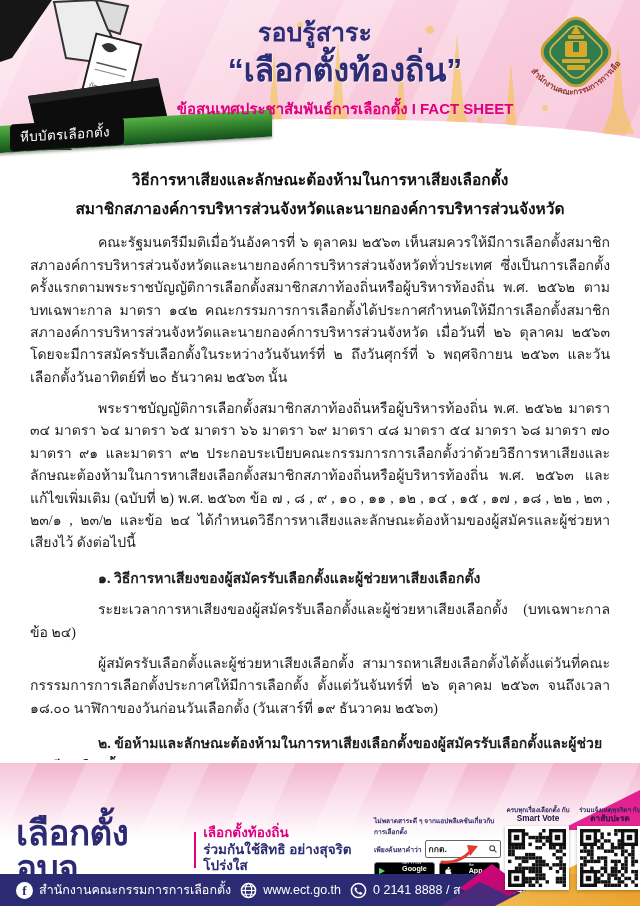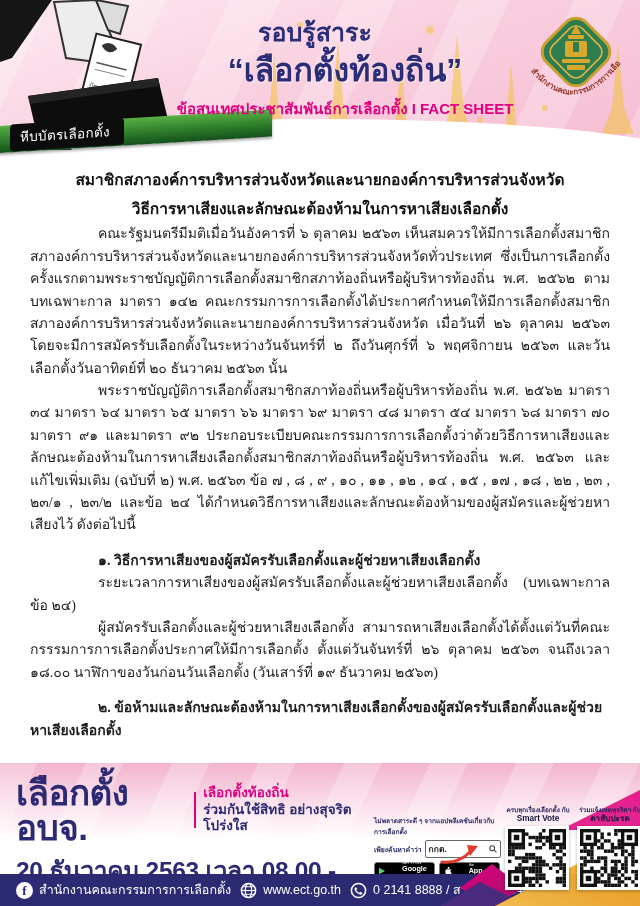--- a/index.html
+++ b/index.html
@@ -41,33 +41,33 @@
   .subtitle { color:#e0007f; font-size:15px; font-weight:bold; margin-top:8px; }
   .ect-logo { position:absolute; top:12px; right:14px; }
 
   
   .doc {
     position:absolute; top:166px; left:30px; width:580px; height:594px;
     overflow:hidden; color:#1e1e1e;
     font-family:"Liberation Serif", serif;
   }
   .doc-title { text-align:center; font-weight:bold; font-size:15.5px; line-height:1.85; color:#111; }
-  .para { font-size:14px; line-height:1.6; text-align:justify; text-indent:68px; }
+  .para { margin-top:9px; font-size:14px; line-height:1.6; text-align:justify; text-indent:68px; }
   .para.first { }
   .para.heading { font-weight:bold; margin-top:13px; text-align:left; }
 
   
   .footer {
     position:absolute; top:763px; left:0; width:640px; height:112px;
     background:
       repeating-linear-gradient(115deg, rgba(255,255,255,.25) 0 34px, rgba(255,255,255,0) 34px 78px),
       linear-gradient(180deg,#f2b3cc 0%,#f9d6e5 30%,#ffffff 68%,#ffffff 100%);
   }
   .f-left { position:absolute; left:16px; top:12px; width:356px; }
-  .f-row1 { display:flex; align-items:center; }
+  .f-row1 { display:flex; align-items:center;margin-top:40px; }
   .f-big { color:#2b2a72; font-size:35px; font-weight:bold; line-height:1; letter-spacing:-.5px; }
   .f-div { width:2.5px; height:36px; background:#e0007f; margin:0 7px 0 9px; }
   .f-tag1 { color:#e0007f; font-size:13.5px; font-weight:bold; line-height:1.25; }
   .f-tag2 { color:#2b2a72; font-size:13.5px; font-weight:bold; line-height:1.25; }
   .f-date { color:#2b2a72; font-size:24.5px; font-weight:bold; margin-top:6px; letter-spacing:-.3px; }
 
   .f-mid { position:absolute; left:374px; top:52px; width:130px; }
   .promo-line { font-size:6.6px; color:#30306a; font-weight:bold; }
   .search-row { display:flex; align-items:center; margin-top:3px; }
   .search-label { font-size:6.8px; color:#30306a; font-weight:bold; }
@@ -170,22 +170,22 @@
           <path id="arcpath" d="M6 56 Q 52 112 100 50" fill="none"></path>
         </defs>
       <text font-size="8" fill="#8f3226" font-weight="bold">
         <textPath href="#arcpath" startOffset="4">สำนักงานคณะกรรมการการเลือกตั้ง</textPath>
       </text>
     </svg>
   </div>
 
   <div class="doc">
     <div class="doc-title">
+      <div>วิธีการหาเสียงและลักษณะต้องห้ามในการหาเสียงเลือกตั้ง</div>
       <div>สมาชิกสภาองค์การบริหารส่วนจังหวัดและนายกองค์การบริหารส่วนจังหวัด</div>
-      <div>วิธีการหาเสียงและลักษณะต้องห้ามในการหาเสียงเลือกตั้ง</div>
     </div>
     <p class="para first">คณะรัฐมนตรีมีมติเมื่อวันอังคารที่ ๖ ตุลาคม ๒๕๖๓ เห็นสมควรให้มีการเลือกตั้งสมาชิกสภาองค์การบริหารส่วนจังหวัดและนายกองค์การบริหารส่วนจังหวัดทั่วประเทศ ซึ่งเป็นการเลือกตั้งครั้งแรกตามพระราชบัญญัติการเลือกตั้งสมาชิกสภาท้องถิ่นหรือผู้บริหารท้องถิ่น พ.ศ. ๒๕๖๒ ตามบทเฉพาะกาล มาตรา ๑๔๒ คณะกรรมการการเลือกตั้งได้ประกาศกำหนดให้มีการเลือกตั้งสมาชิกสภาองค์การบริหารส่วนจังหวัดและนายกองค์การบริหารส่วนจังหวัด เมื่อวันที่ ๒๖ ตุลาคม ๒๕๖๓ โดยจะมีการสมัครรับเลือกตั้งในระหว่างวันจันทร์ที่ ๒ ถึงวันศุกร์ที่ ๖ พฤศจิกายน ๒๕๖๓ และวันเลือกตั้งวันอาทิตย์ที่ ๒๐ ธันวาคม ๒๕๖๓ นั้น</p>
     <p class="para">พระราชบัญญัติการเลือกตั้งสมาชิกสภาท้องถิ่นหรือผู้บริหารท้องถิ่น พ.ศ. ๒๕๖๒ มาตรา ๓๔ มาตรา ๖๔ มาตรา ๖๕ มาตรา ๖๖ มาตรา ๖๙ มาตรา ๔๘ มาตรา ๕๔ มาตรา ๖๘ มาตรา ๗๐ มาตรา ๙๑ และมาตรา ๙๒ ประกอบระเบียบคณะกรรมการการเลือกตั้งว่าด้วยวิธีการหาเสียงและลักษณะต้องห้ามในการหาเสียงเลือกตั้งสมาชิกสภาท้องถิ่นหรือผู้บริหารท้องถิ่น พ.ศ. ๒๕๖๓ และแก้ไขเพิ่มเติม (ฉบับที่ ๒) พ.ศ. ๒๕๖๓ ข้อ ๗ , ๘ , ๙ , ๑๐ , ๑๑ , ๑๒ , ๑๔ , ๑๕ , ๑๗ , ๑๘ , ๒๒ , ๒๓ , ๒๓/๑ , ๒๓/๒ และข้อ ๒๔ ได้กำหนดวิธีการหาเสียงและลักษณะต้องห้ามของผู้สมัครและผู้ช่วยหาเสียงไว้ ดังต่อไปนี้</p>
     <p class="para heading">๑. วิธีการหาเสียงของผู้สมัครรับเลือกตั้งและผู้ช่วยหาเสียงเลือกตั้ง</p>
     <p class="para">ระยะเวลาการหาเสียงของผู้สมัครรับเลือกตั้งและผู้ช่วยหาเสียงเลือกตั้ง (บทเฉพาะกาล ข้อ ๒๔)</p>
     <p class="para">ผู้สมัครรับเลือกตั้งและผู้ช่วยหาเสียงเลือกตั้ง สามารถหาเสียงเลือกตั้งได้ตั้งแต่วันที่คณะกรรรมการการเลือกตั้งประกาศให้มีการเลือกตั้ง ตั้งแต่วันจันทร์ที่ ๒๖ ตุลาคม ๒๕๖๓ จนถึงเวลา ๑๘.๐๐ นาฬิกาของวันก่อนวันเลือกตั้ง (วันเสาร์ที่ ๑๙ ธันวาคม ๒๕๖๓)</p>
     <p class="para heading">๒. ข้อห้ามและลักษณะต้องห้ามในการหาเสียงเลือกตั้งของผู้สมัครรับเลือกตั้งและผู้ช่วยหาเสียงเลือกตั้ง</p>
 
   </div>
 

